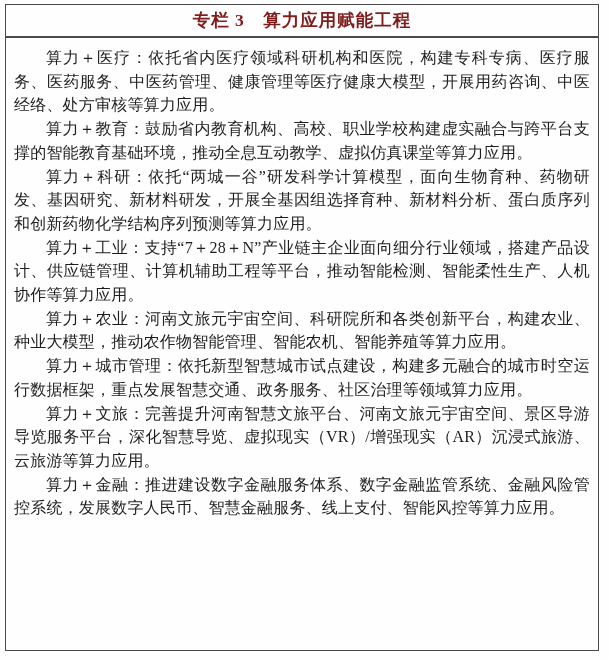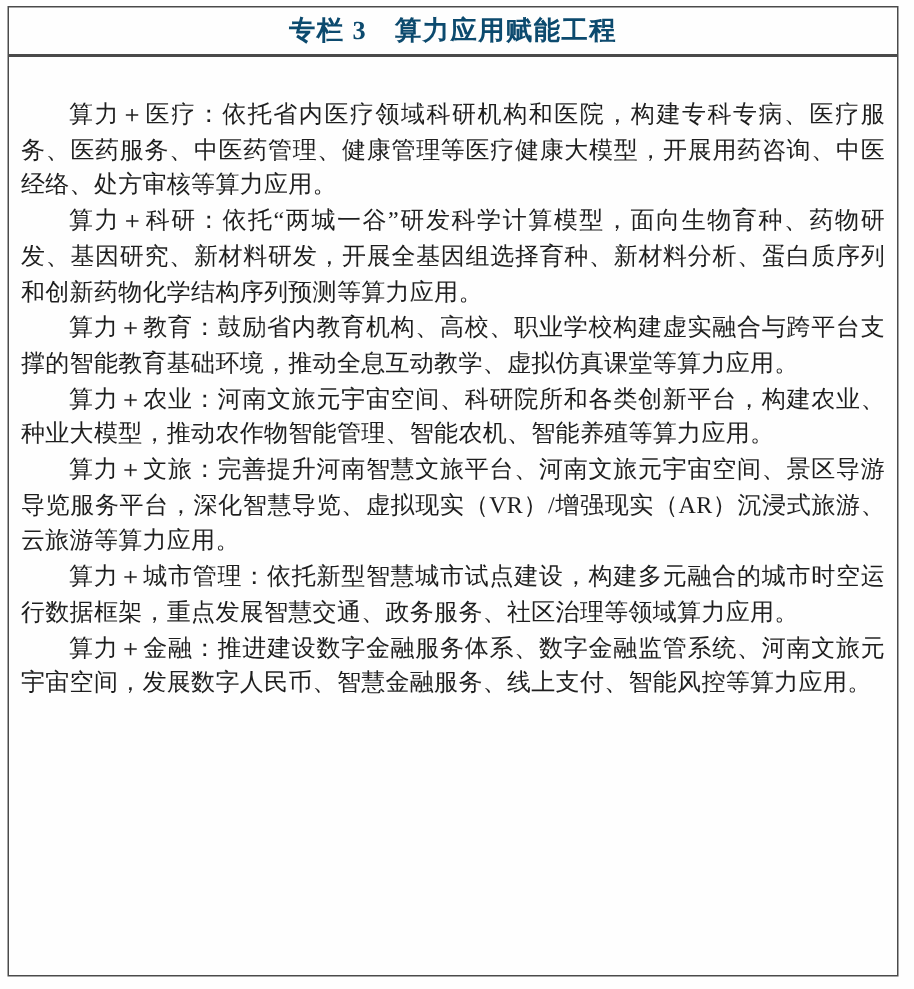--- a/index.html
+++ b/index.html
@@ -26,43 +26,44 @@
     box-sizing: border-box;
   }
   .panel-title {
     height: 31px;
     line-height: 31px;
     text-align: center;
     font-weight: bold;
     font-size: 17.5px;
     letter-spacing: 1px;
     border-bottom: 2px solid #4a4a4a;
-    color: #0c4a6e;
+    color: #7f1d1d;
     white-space: pre;
   }
   .panel-body {
-    padding: 27px 8px 8px 8px;
+    padding: 8px 8px 8px 8px;
     font-size: 16px;
     line-height: 23.7px;
     text-align: justify;
   }
   .panel-body p {
     margin: 0;
     padding: 0;
     text-indent: 2em;
     letter-spacing: 0.2px;
   }
 </style>
 </head>
 <body>
 
 <div class="panel">
   <div class="panel-title">专栏 3　算力应用赋能工程</div>
   <div class="panel-body">
     <p>算力＋医疗：依托省内医疗领域科研机构和医院，构建专科专病、医疗服务、医药服务、中医药管理、健康管理等医疗健康大模型，开展用药咨询、中医经络、处方审核等算力应用。</p>
+    <p>算力＋教育：鼓励省内教育机构、高校、职业学校构建虚实融合与跨平台支撑的智能教育基础环境，推动全息互动教学、虚拟仿真课堂等算力应用。</p>
     <p>算力＋科研：依托“两城一谷”研发科学计算模型，面向生物育种、药物研发、基因研究、新材料研发，开展全基因组选择育种、新材料分析、蛋白质序列和创新药物化学结构序列预测等算力应用。</p>
-    <p>算力＋教育：鼓励省内教育机构、高校、职业学校构建虚实融合与跨平台支撑的智能教育基础环境，推动全息互动教学、虚拟仿真课堂等算力应用。</p>
+    <p>算力＋工业：支持“7＋28＋N”产业链主企业面向细分行业领域，搭建产品设计、供应链管理、计算机辅助工程等平台，推动智能检测、智能柔性生产、人机协作等算力应用。</p>
     <p>算力＋农业：河南文旅元宇宙空间、科研院所和各类创新平台，构建农业、种业大模型，推动农作物智能管理、智能农机、智能养殖等算力应用。</p>
+    <p>算力＋城市管理：依托新型智慧城市试点建设，构建多元融合的城市时空运行数据框架，重点发展智慧交通、政务服务、社区治理等领域算力应用。</p>
     <p>算力＋文旅：完善提升河南智慧文旅平台、河南文旅元宇宙空间、景区导游导览服务平台，深化智慧导览、虚拟现实（VR）/增强现实（AR）沉浸式旅游、云旅游等算力应用。</p>
-    <p>算力＋城市管理：依托新型智慧城市试点建设，构建多元融合的城市时空运行数据框架，重点发展智慧交通、政务服务、社区治理等领域算力应用。</p>
-    <p>算力＋金融：推进建设数字金融服务体系、数字金融监管系统、河南文旅元宇宙空间，发展数字人民币、智慧金融服务、线上支付、智能风控等算力应用。</p>
+    <p>算力＋金融：推进建设数字金融服务体系、数字金融监管系统、金融风险管控系统，发展数字人民币、智慧金融服务、线上支付、智能风控等算力应用。</p>
   </div>
 </div>
 
 </body></html>

